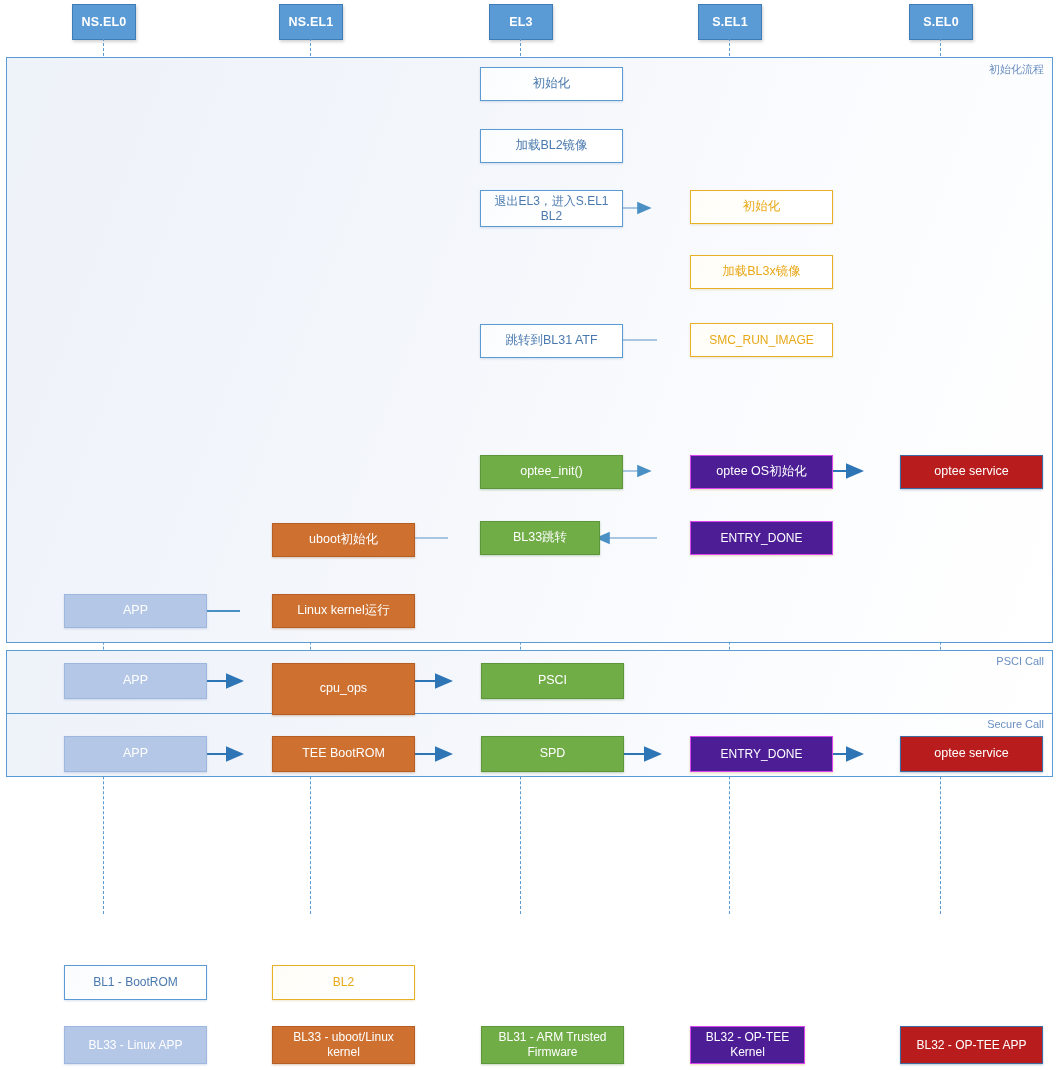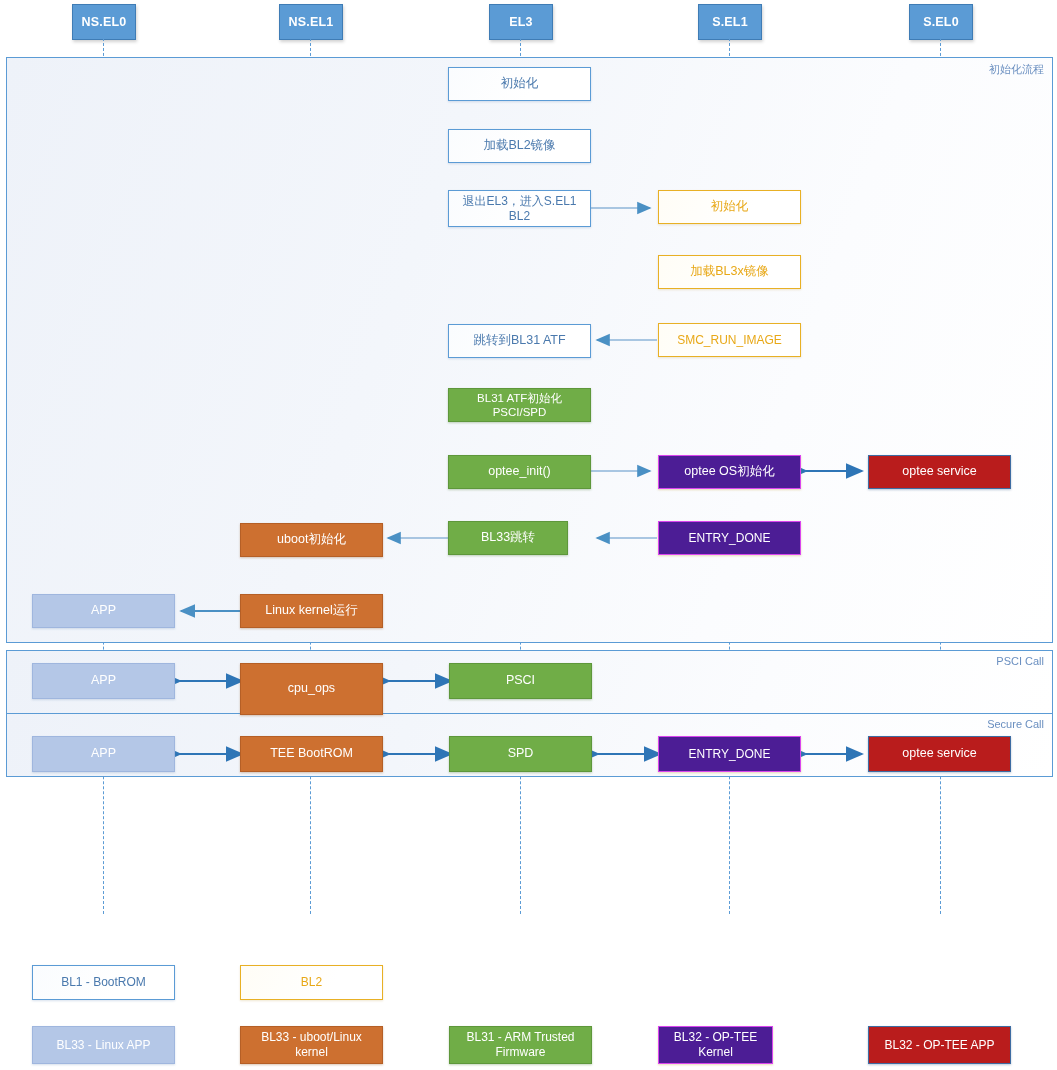--- a/index.html
+++ b/index.html
@@ -34,20 +34,21 @@
     font-size:11px;color:#6a8fc0;white-space:nowrap;
   }
 
   
   .node{
     position:absolute;
     display:flex;align-items:center;justify-content:center;
     text-align:center;line-height:1.25;
     font-size:12.5px;box-sizing:border-box;
     padding:2px 12px;
+    margin-left:32px;
   }
   .n-bl1{   
     background:linear-gradient(115deg,#fafcfe 0%,#ffffff 60%,#ffffff 100%);
     border:1px solid #5B9BD5;color:#4a79ad;
     box-shadow:0 1px 2px rgba(120,150,190,.28);
   }
   .n-bl2{   
     background:linear-gradient(115deg,#fffdf6 0%,#ffffff 65%,#ffffff 100%);
     border:1px solid #E8B025;color:#E8A817;
     box-shadow:0 1px 2px rgba(190,160,80,.25);
@@ -152,24 +153,20 @@
   <div class="node n-bl1" style="left:448px;top:129px;width:143px;height:34px;">
       <span>加载BL2镜像</span>
     </div>
   <div class="node n-bl1" style="left:448px;top:190px;width:143px;height:37px;font-size:12px;">
       <span style="white-space:pre-line">退出EL3，进入S.EL1
 BL2</span>
     </div>
   <div class="node n-bl1" style="left:448px;top:324px;width:143px;height:34px;">
       <span>跳转到BL31 ATF</span>
     </div>
-  <div class="node n-atf" style="left:448px;top:388px;width:143px;height:34px;font-size:11.5px;">
-      <span style="white-space:pre-line">BL31 ATF初始化
-PSCI/SPD</span>
-    </div>
   <div class="node n-atf" style="left:448px;top:455px;width:143px;height:34px;">
       <span>optee_init()</span>
     </div>
   <div class="node n-atf" style="left:448px;top:521px;width:120px;height:34px;">
       <span>BL33跳转</span>
     </div>
 
   <div class="node n-bl2" style="left:658px;top:190px;width:143px;height:34px;">
       <span>初始化</span>
     </div>

